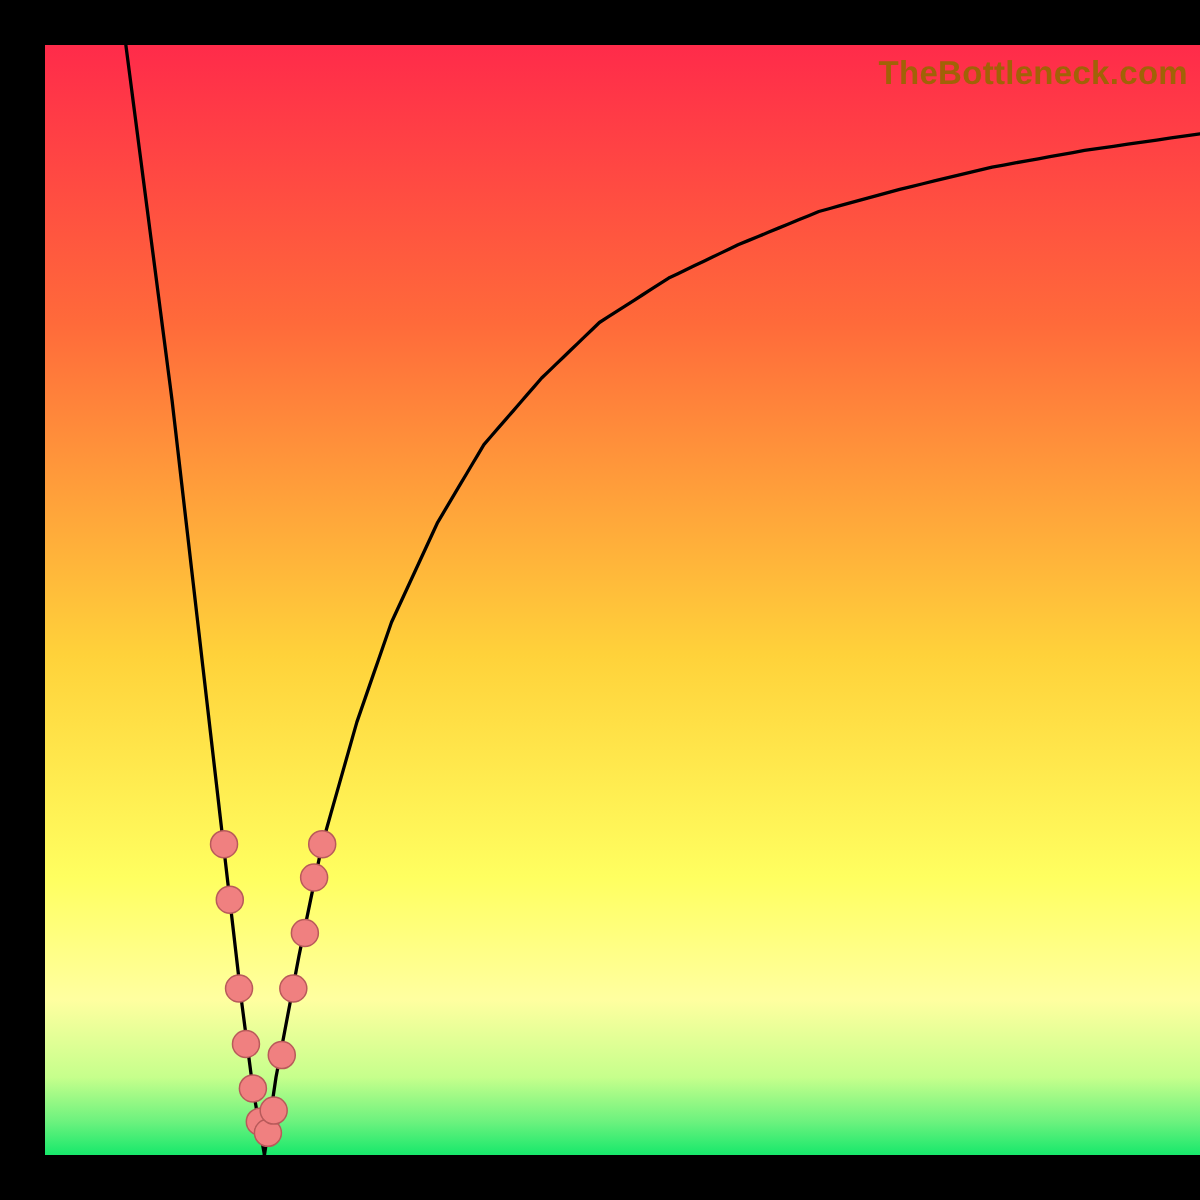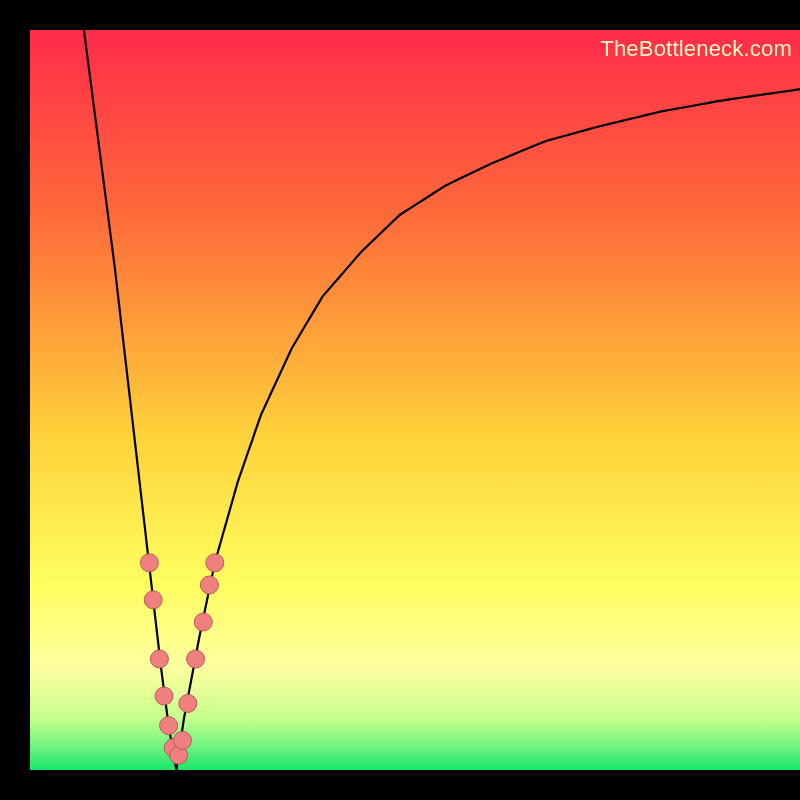--- a/index.html
+++ b/index.html
@@ -29,23 +29,23 @@
     position: absolute;
     left: 0;
     top: 0;
     width: 100%;
     height: 100%;
   }
   .watermark {
     position: absolute;
     top: 6px;
     right: 8px;
-    color: #fef9c3;
+    color: #a16207;
     font-size: 22px;
-    font-weight: 400;
+    font-weight: 700;
     letter-spacing: 0.2px;
     user-select: none;
   }
   svg.curve {
     position: absolute;
     left: 0;
     top: 0;
     width: 100%;
     height: 100%;
   }

